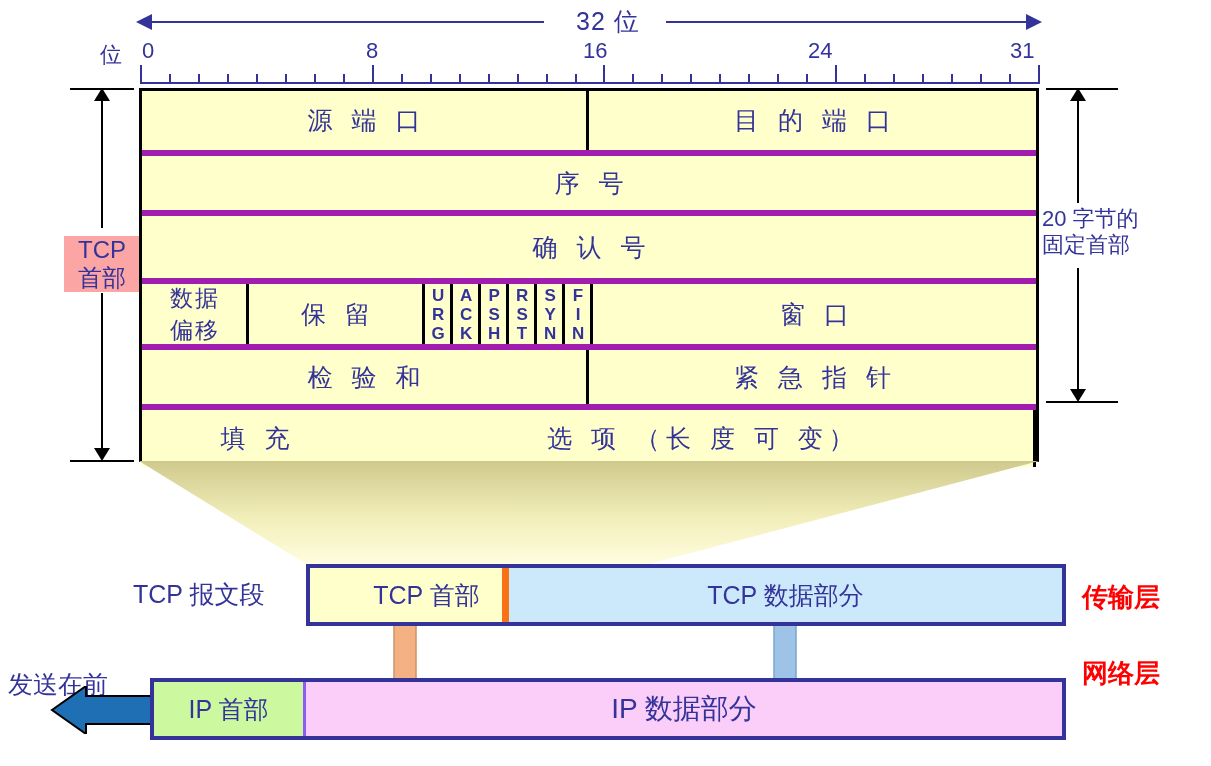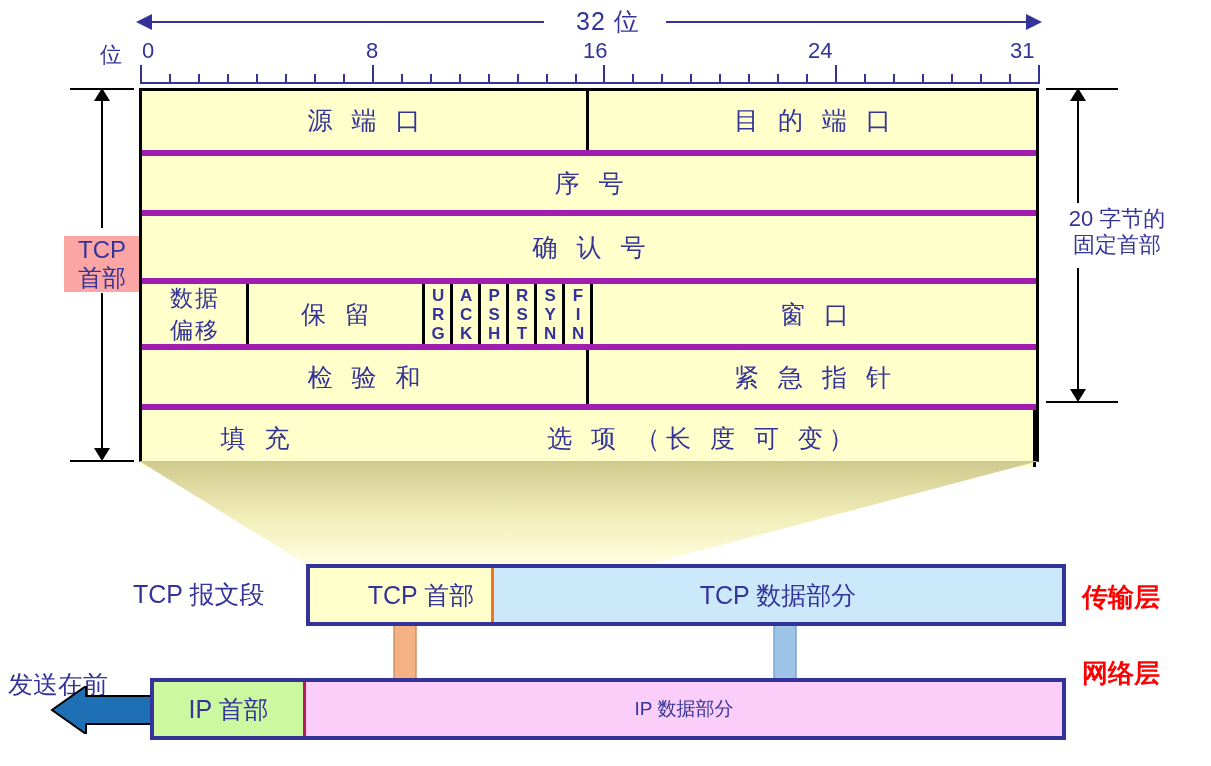--- a/index.html
+++ b/index.html
@@ -55,40 +55,40 @@
        border-left:8px solid transparent;border-right:8px solid transparent;}
   .bhead.up{border-bottom:13px solid #000;}
   .bhead.down{border-top:13px solid #000;}
   #left-bracket-label{position:absolute;left:-6px;top:148px;width:76px;text-align:center;
       font-size:24px;line-height:28px;color:#333399;background:#fca5a5;}
 
   
   #right-bracket{left:1038px;top:88px;width:110px;height:315px;}
   #right-bracket .bstem{left:39px;}
   #right-bracket .bhead{left:32px;}
-  #right-bracket-label{position:absolute;left:4px;top:118px;width:150px;text-align:center;
+  #right-bracket-label{position:absolute;left:4px;top:118px;width:150px;
       font-size:22px;line-height:26px;color:#333399;background:#fff;}
 
   
   #funnel{left:139px;top:461px;width:900px;height:106px;}
   #tcp-seg-row{left:306px;top:564px;width:760px;height:62px;
       border:4px solid #333399;box-sizing:border-box;display:flex;}
-  #tcp-hdr-cell{width:184px;background:#ffffcc;border-right:3px solid #f97316;
+  #tcp-hdr-cell{width:199px;background:#ffffcc;border-right:7px solid #f97316;
       box-sizing:border-box;display:flex;align-items:center;justify-content:center;
       font-size:25px;color:#333399;padding-left:41px;}
   #tcp-data-cell{flex:1;background:#cce8fb;display:flex;align-items:center;
       justify-content:center;font-size:25px;color:#333399;}
 
   #ip-row{left:150px;top:678px;width:916px;height:62px;
       border:4px solid #333399;box-sizing:border-box;display:flex;}
-  #ip-hdr-cell{width:152px;background:#ccf9a0;border-right:3px solid #be185d;
+  #ip-hdr-cell{width:152px;background:#ccf9a0;border-right:3px solid #8b5cf6;
       box-sizing:border-box;display:flex;align-items:center;justify-content:center;
       font-size:25px;color:#333399;}
   #ip-data-cell{flex:1;background:#fbcdf9;display:flex;align-items:center;
-      justify-content:center;font-size:19px;color:#333399;}
+      justify-content:center;font-size:28px;color:#333399;}
 
   #tcp-seg-label{position:absolute;left:133px;top:578px;font-size:25px;color:#333399;}
   #send-first-label{position:absolute;left:8px;top:668px;font-size:25px;color:#333399;}
 
   .layer-label{position:absolute;font-size:26px;color:#ff0000;font-weight:bold;}
   #transport-layer-label{left:1082px;top:580px;}
   #network-layer-label{left:1082px;top:656px;text-align:center;}
 </style>
 </head>
 <body>

